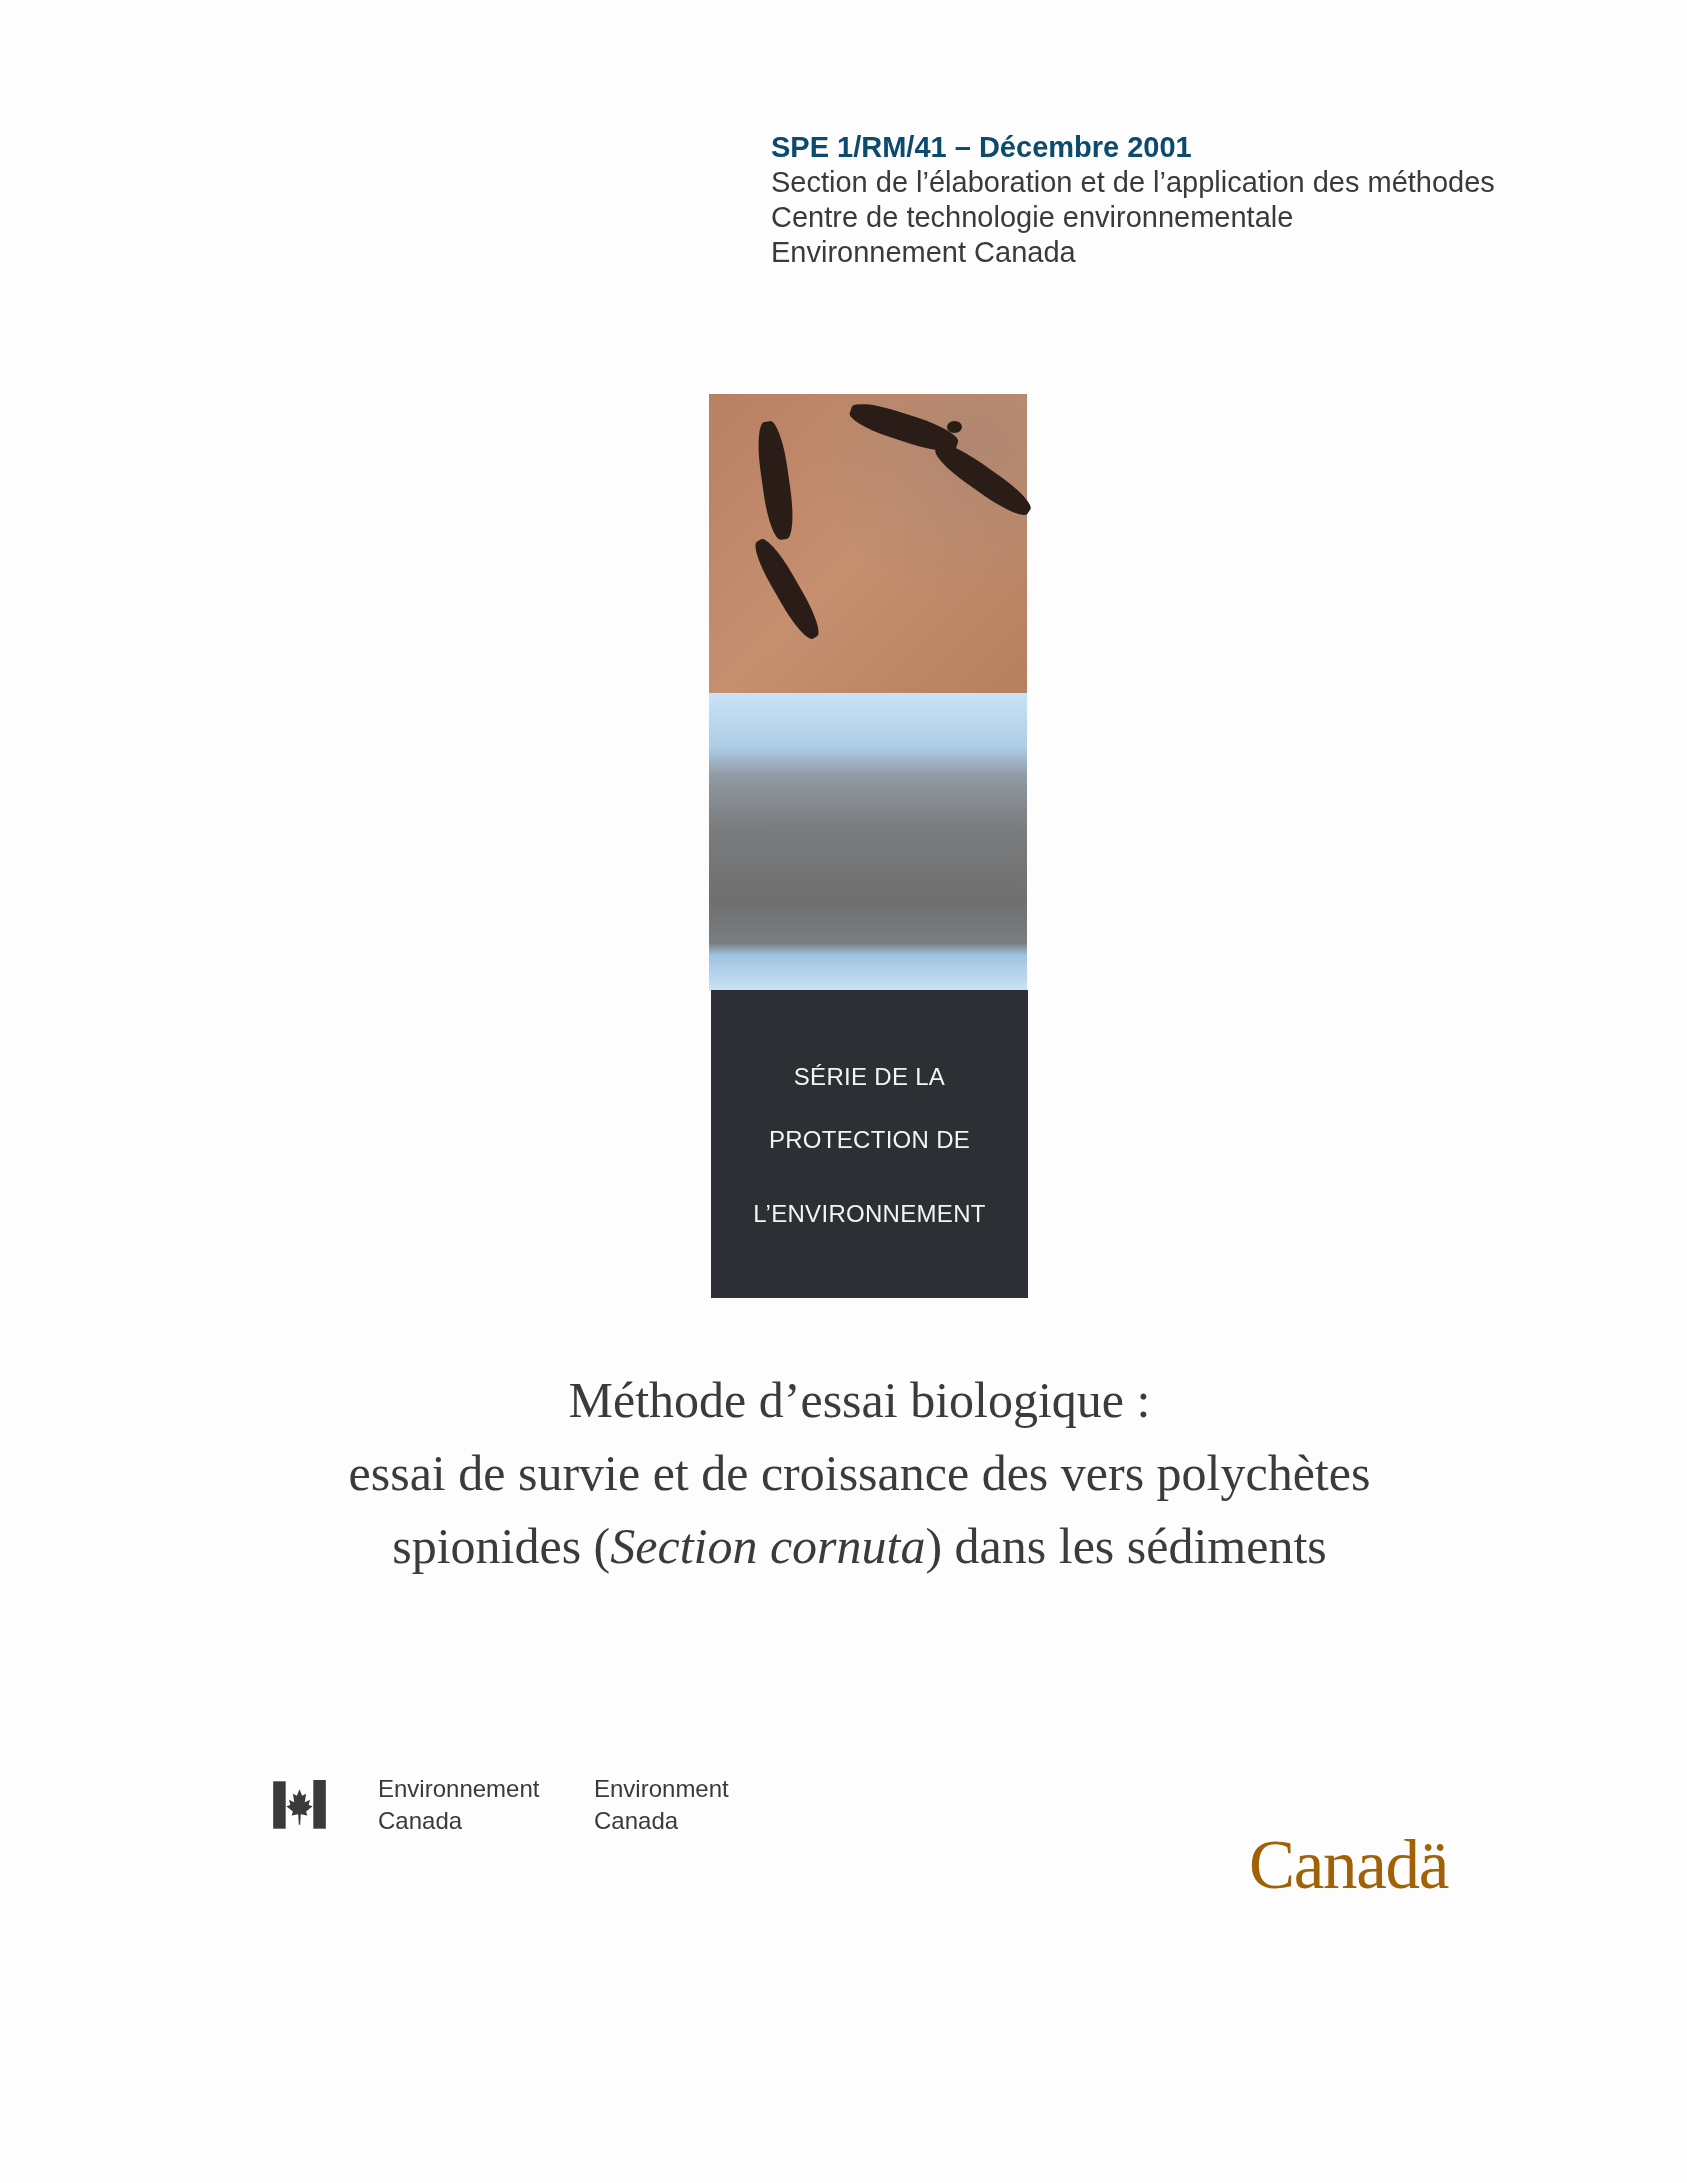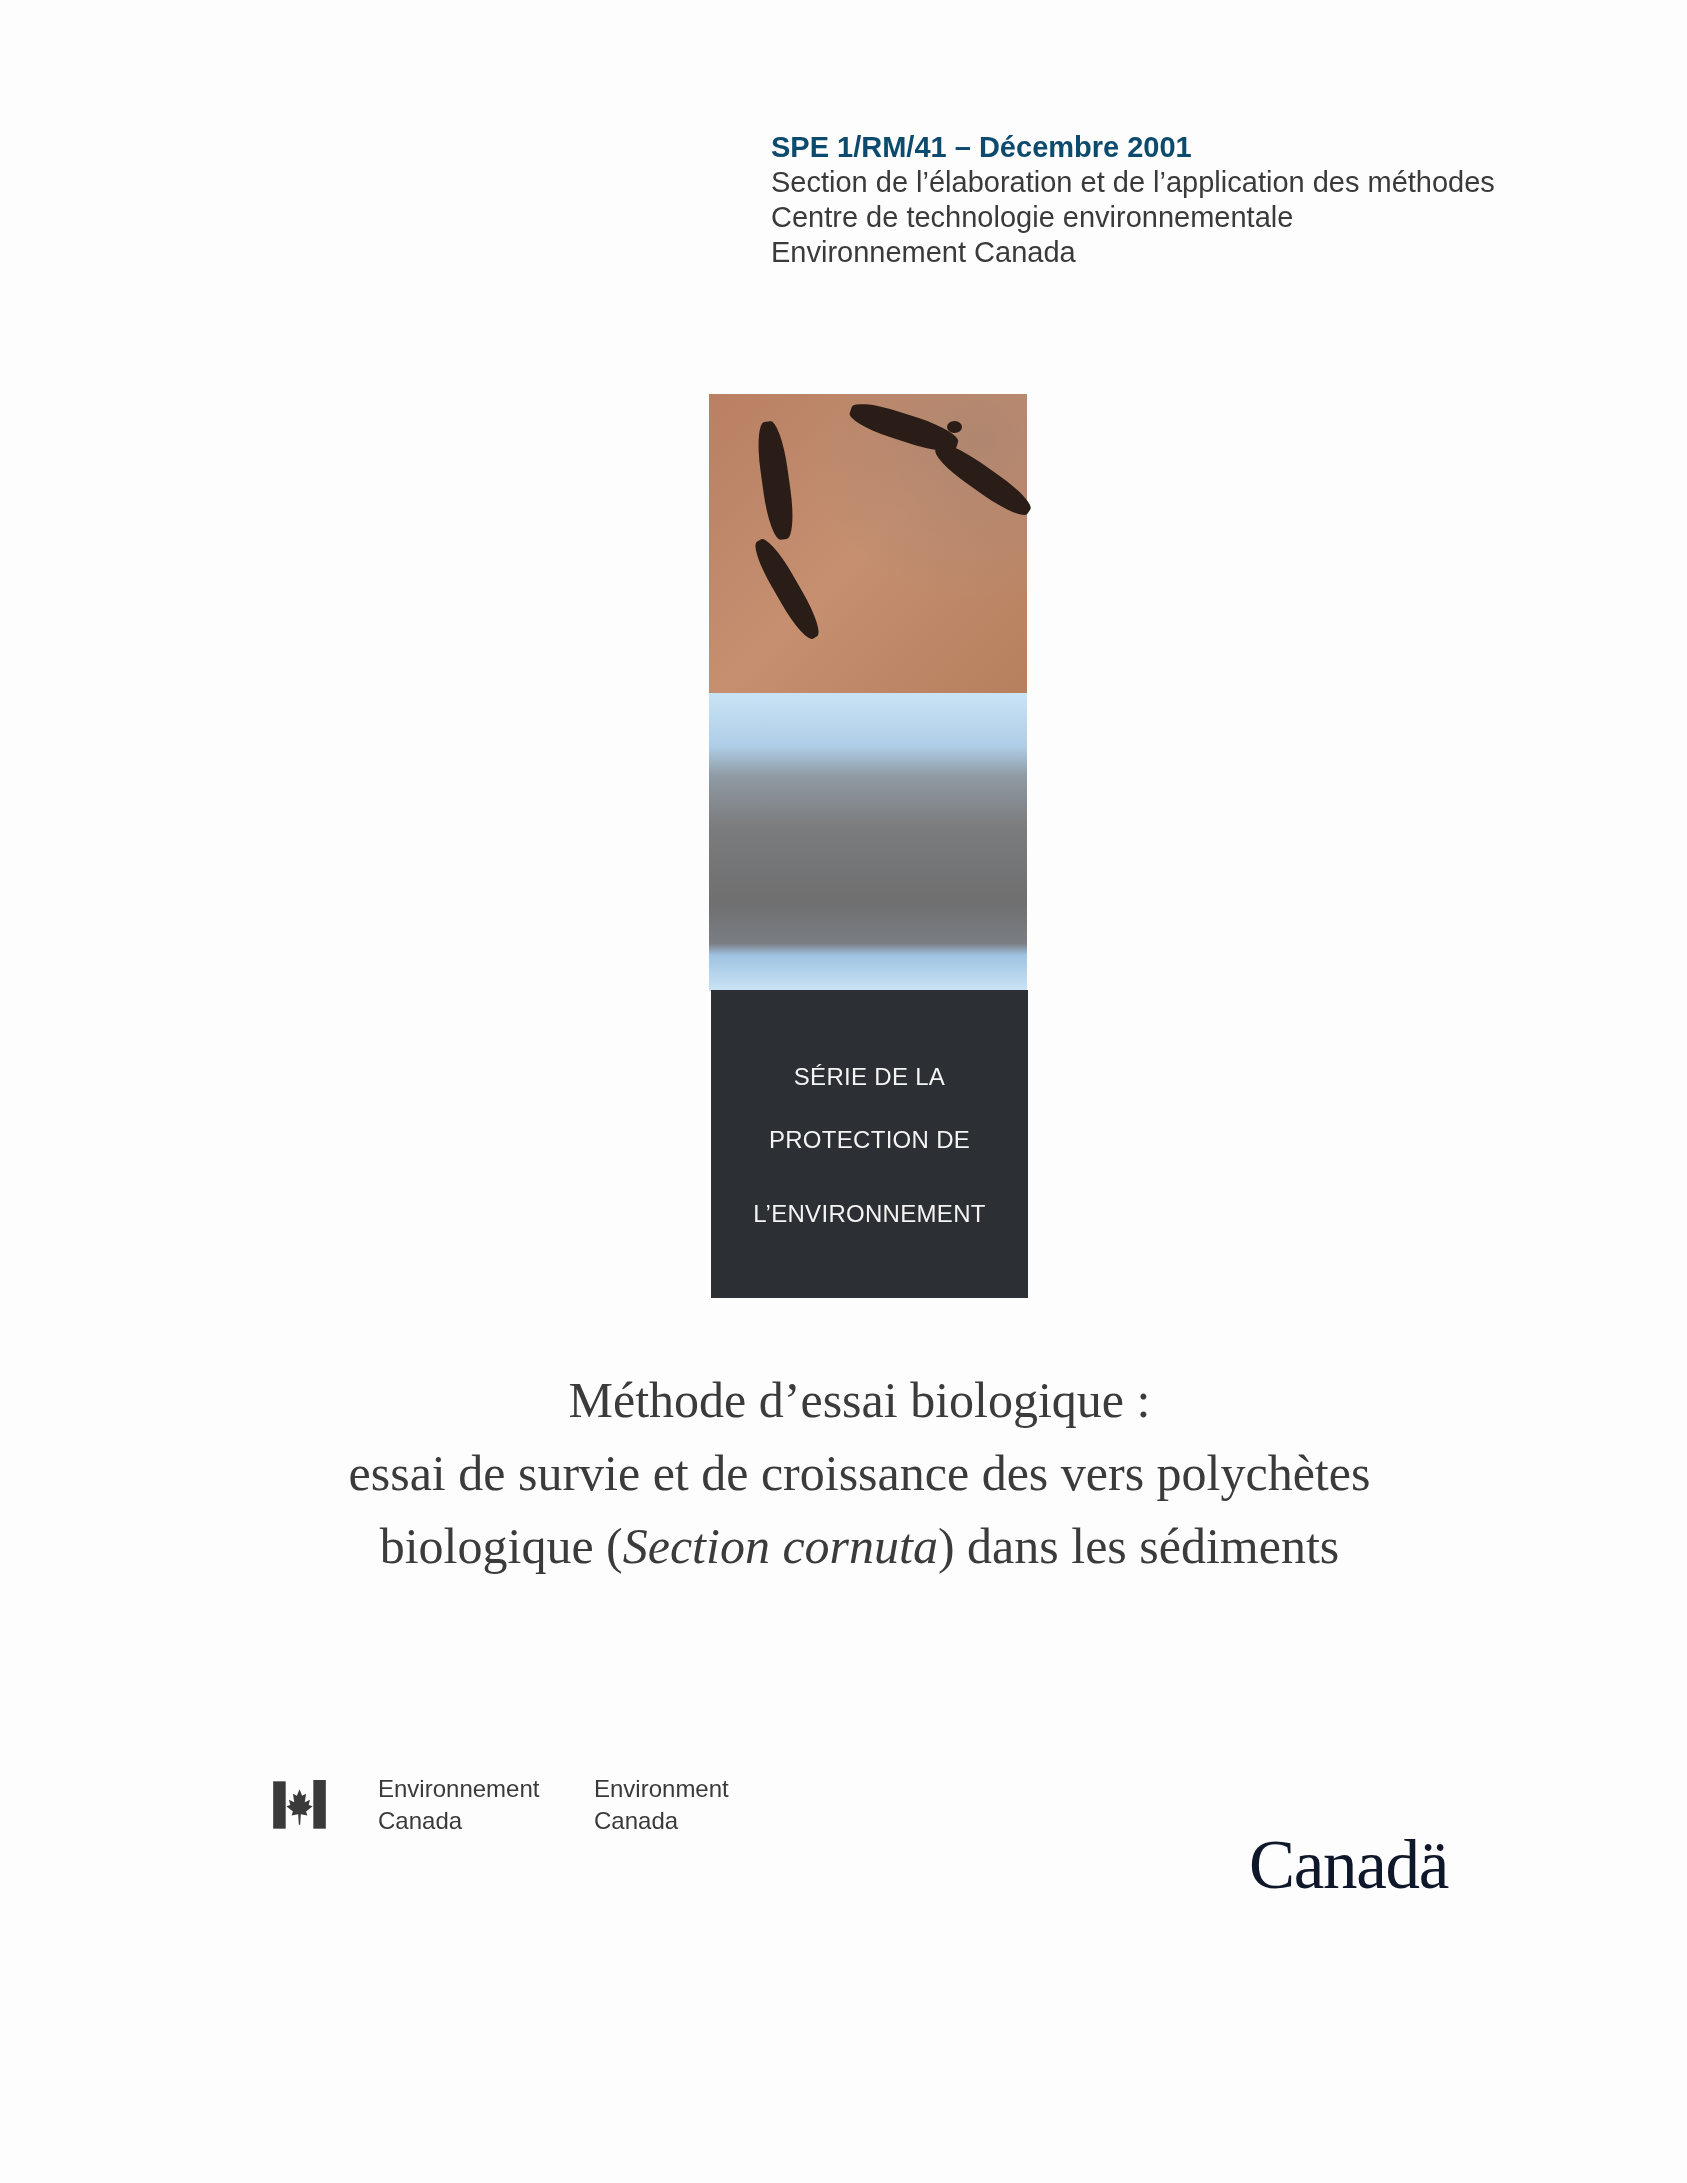--- a/index.html
+++ b/index.html
@@ -14,21 +14,21 @@
   .p2 { top:693px; height:298px;
         background: linear-gradient(180deg, #c9e3f6 0%, #aecde6 18%, #8f9aa3 28%, #7b7c7d 45%, #6f6f70 70%, #7a7e82 84%, #9fc3e2 88%, #cbe3f5 100%); }
   .p3 { top:990px; left:711px; width:317px; height:308px; background:#2c2f33; }
   .series { position:absolute; left:0; right:0; text-align:center; font-family:"Liberation Sans", sans-serif;
             color:#f4f4f4; font-size:24px; letter-spacing:0.3px; }
   .worm { position:absolute; border-radius:40%; background:#2a1d17; }
   .title { left:198px; width:1323px; text-align:center; font-family:"Liberation Serif", serif; font-weight:normal;
            color:#3b3b3b; font-size:50px; line-height:73px; top:1364px; }
   .title i { font-style:italic; }
   .ftxt { font-family:Liberation Sans, sans-serif; color:#3a3a3a; font-size:24px; line-height:32px; }
-  .wordmark { left:1249px; top:1826px; font-family:"Liberation Serif", serif; font-size:69px; color:#0f172a; letter-spacing:-1.3px; }
+  .wordmark { left:1249px; top:1826px; font-family:"Liberation Serif", serif; font-size:69px; color:#a16207; letter-spacing:-1.3px; }
 </style>
 </head>
 <body>
 
 <div class="abs hdr">
   <div class="b">SPE 1/RM/41 – Décembre 2001</div>
   <div>Section de l’élaboration et de l’application des méthodes</div>
   <div>Centre de technologie environnementale</div>
   <div>Environnement Canada</div>
 </div>
@@ -43,21 +43,21 @@
 <div class="abs photo p2"></div>
 <div class="abs p3">
   <div class="series" style="top:73px;">SÉRIE DE LA</div>
   <div class="series" style="top:136px;">PROTECTION DE</div>
   <div class="series" style="top:210px;">L’ENVIRONNEMENT</div>
 </div>
 
 <div class="abs title">
   <div>Méthode d’essai biologique :</div>
   <div>essai de survie et de croissance des vers polychètes</div>
-  <div><span>biologique (</span><i>Section cornuta</i><span>) dans les sédiments</span></div>
+  <div><span>spionides (</span><i>Section cornuta</i><span>) dans les sédiments</span></div>
 </div>
 
 <div class="abs" style="left:273px;top:1780px;width:53px;height:50px;">
   <svg width="53" height="50" viewBox="0 0 80 76">
     <rect x="0" y="2" width="19" height="72" fill="#3a3a3a"></rect>
     <rect x="61" y="0" width="19" height="74" fill="#3a3a3a"></rect>
     <path d="M40 14 L44 24 L50 21 L48 34 L56 30 L54 38 L60 40 L50 48 L52 54 L42 52 L41 68 L39 68 L38 52 L28 54 L30 48 L20 40 L26 38 L24 30 L32 34 L30 21 L36 24 Z" fill="#3a3a3a"></path>
   </svg>
 </div>
 <div class="abs ftxt" style="left:378px;top:1773px;">

